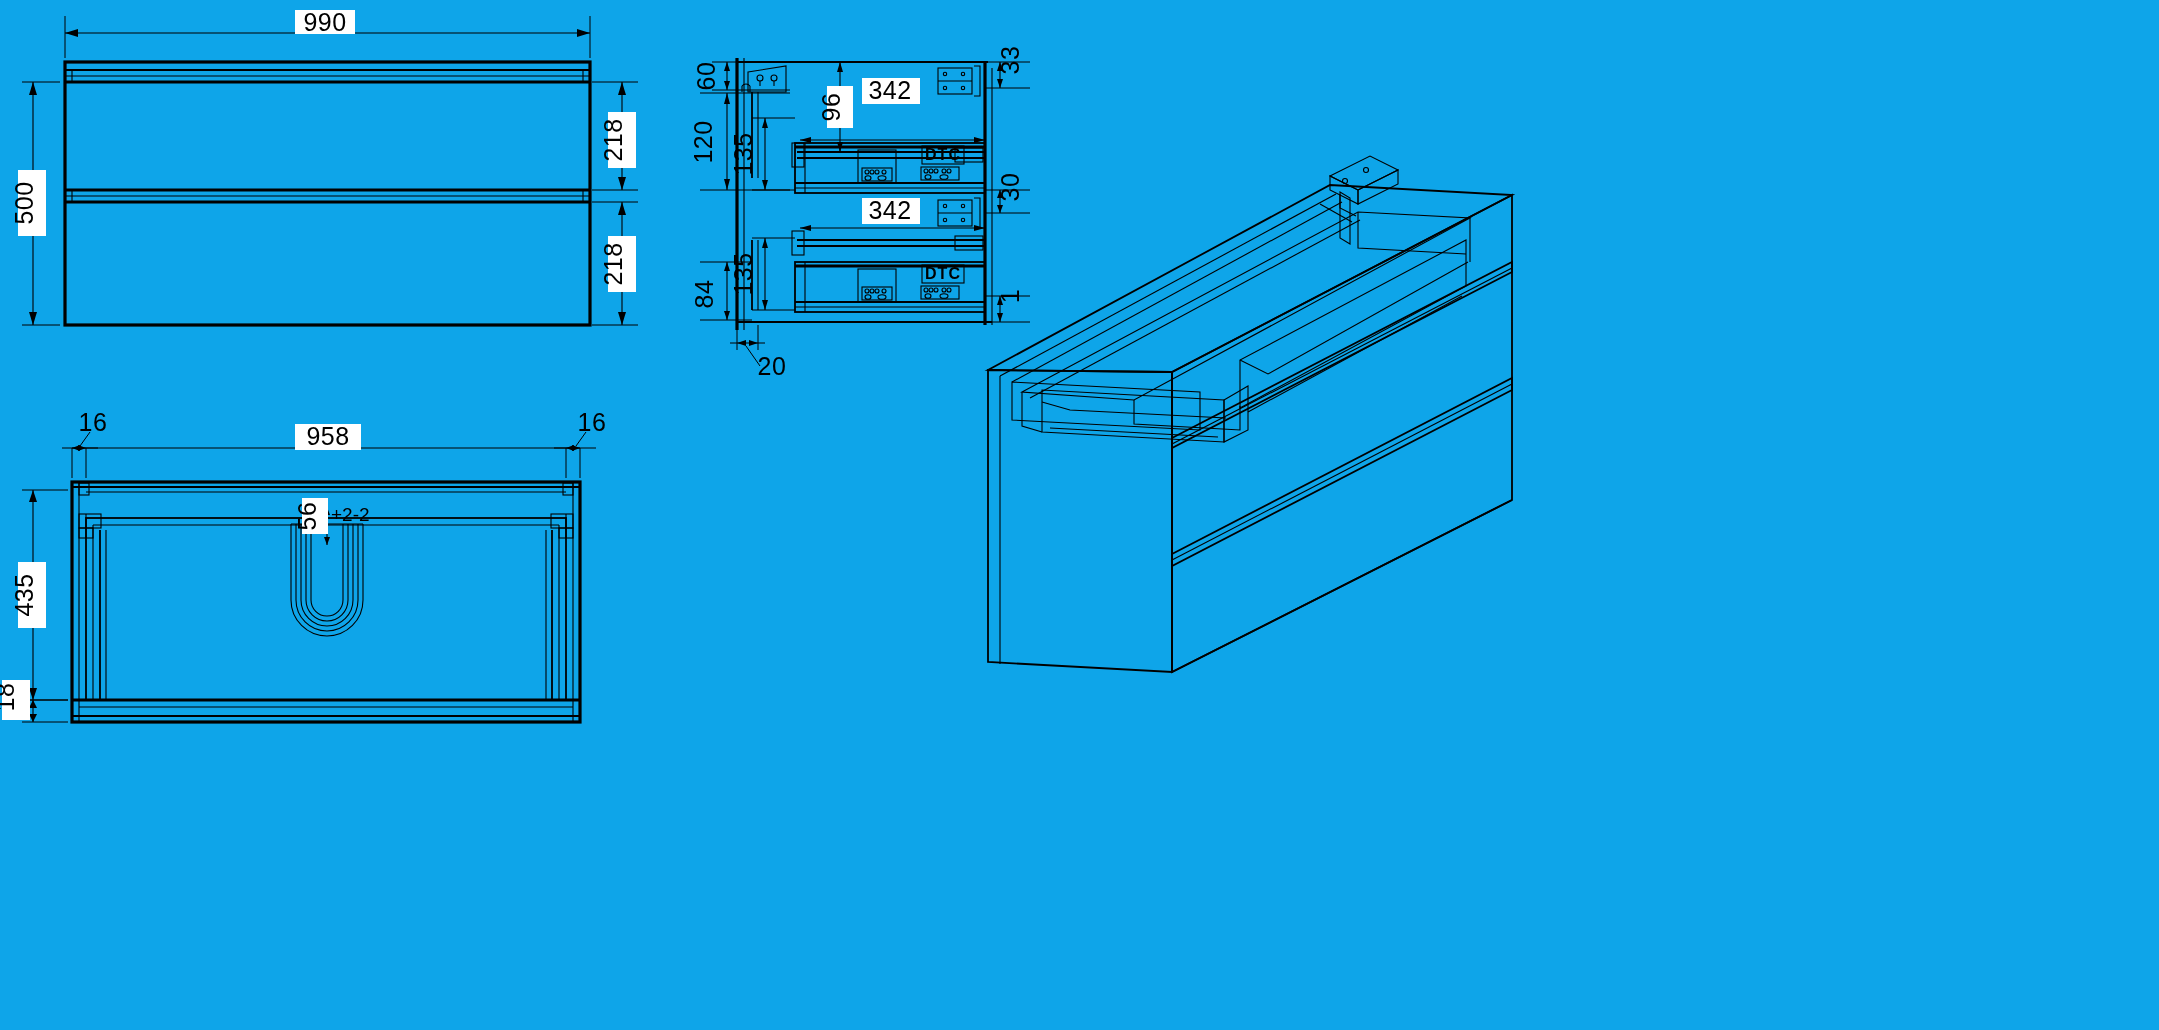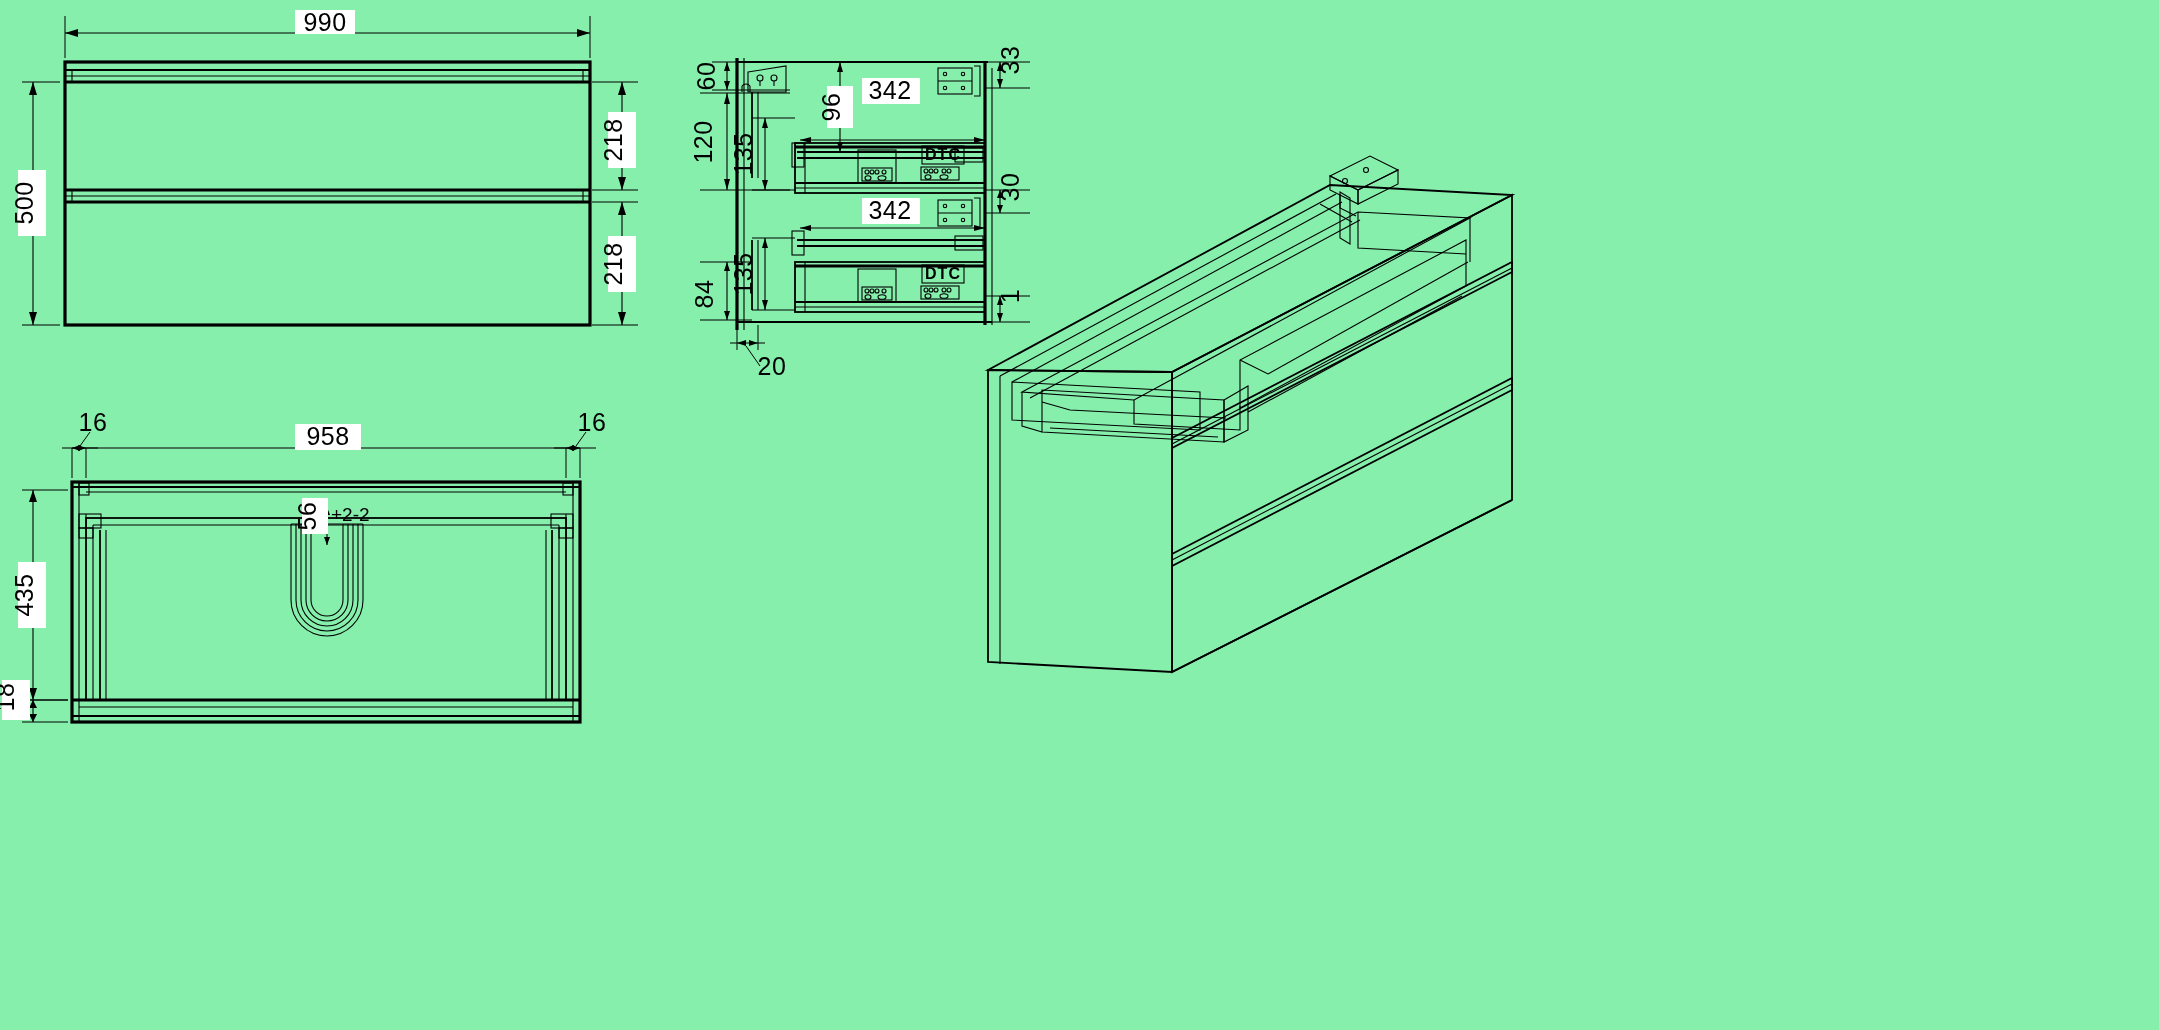--- a/index.html
+++ b/index.html
@@ -1,19 +1,19 @@
 <!DOCTYPE html>
 <html><head>
 <meta charset="utf-8">
 <title>Vanity Cabinet Technical Drawing</title>
 <style>
   html,body{margin:0;padding:0;background:#ffffff;}
   body{width:2159px;height:1030px;overflow:hidden;
        font-family:"Liberation Sans", sans-serif;}
-  #sheet{position:relative;width:2159px;height:1030px;background:#86efac;}
+  #sheet{position:relative;width:2159px;height:1030px;background:#0ea5e9;}
   svg{display:block;position:absolute;top:0;left:0;}
   .ln{stroke:#000;fill:none;}
   .thin{stroke-width:1.1;}
   .med{stroke-width:1.8;}
   .thick{stroke-width:3.2;}
   .dimline{stroke:#000;stroke-width:1.1;fill:none;}
   .extline{stroke:#000;stroke-width:1.0;fill:none;}
   text{font-family:"Liberation Sans", sans-serif;fill:#000;}
   .dimtxt{font-size:25px;letter-spacing:0.5px;}
   .dimtxt-sm{font-size:19px;}

